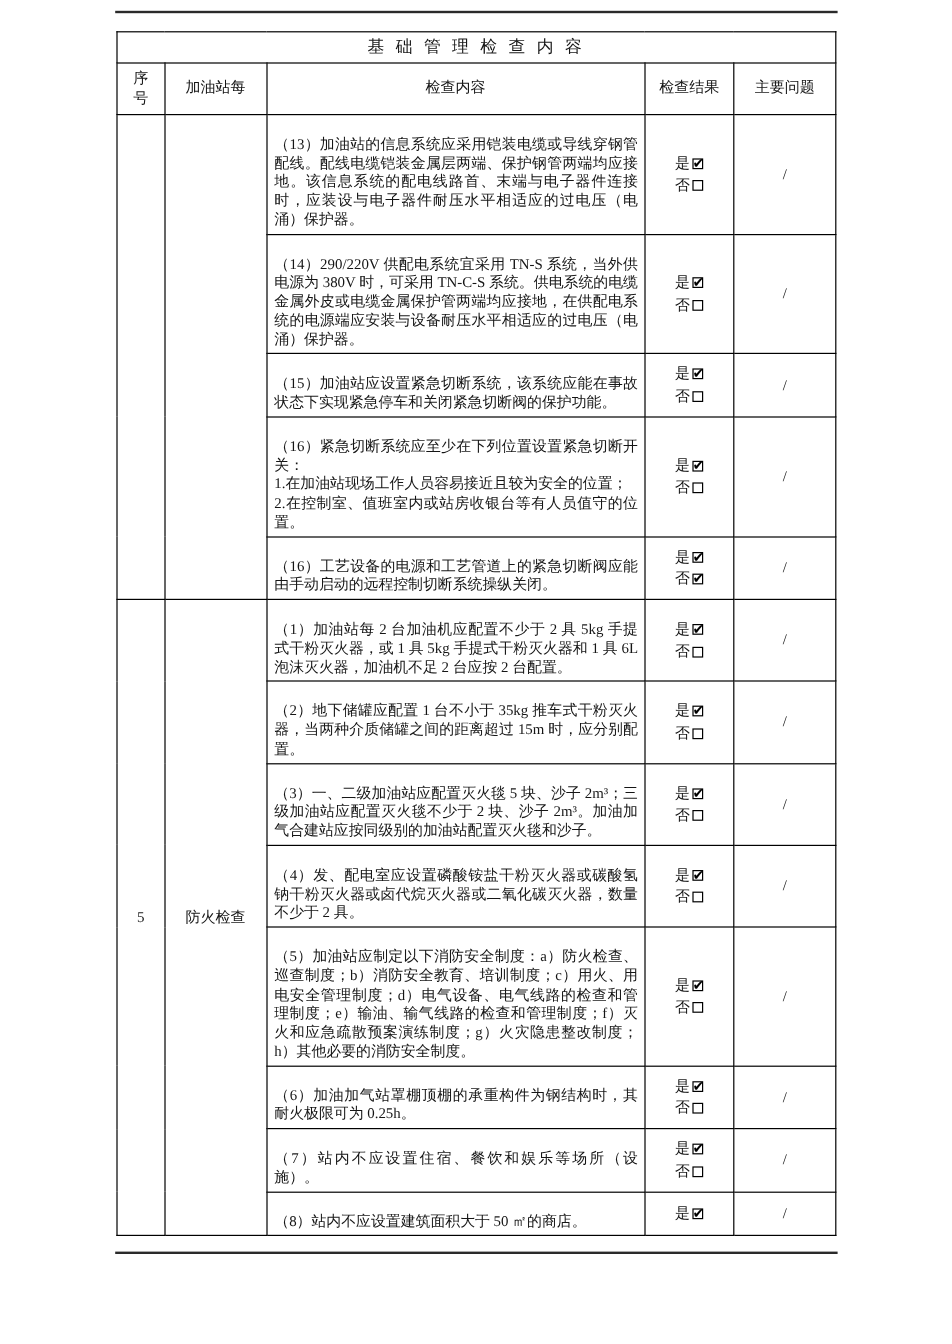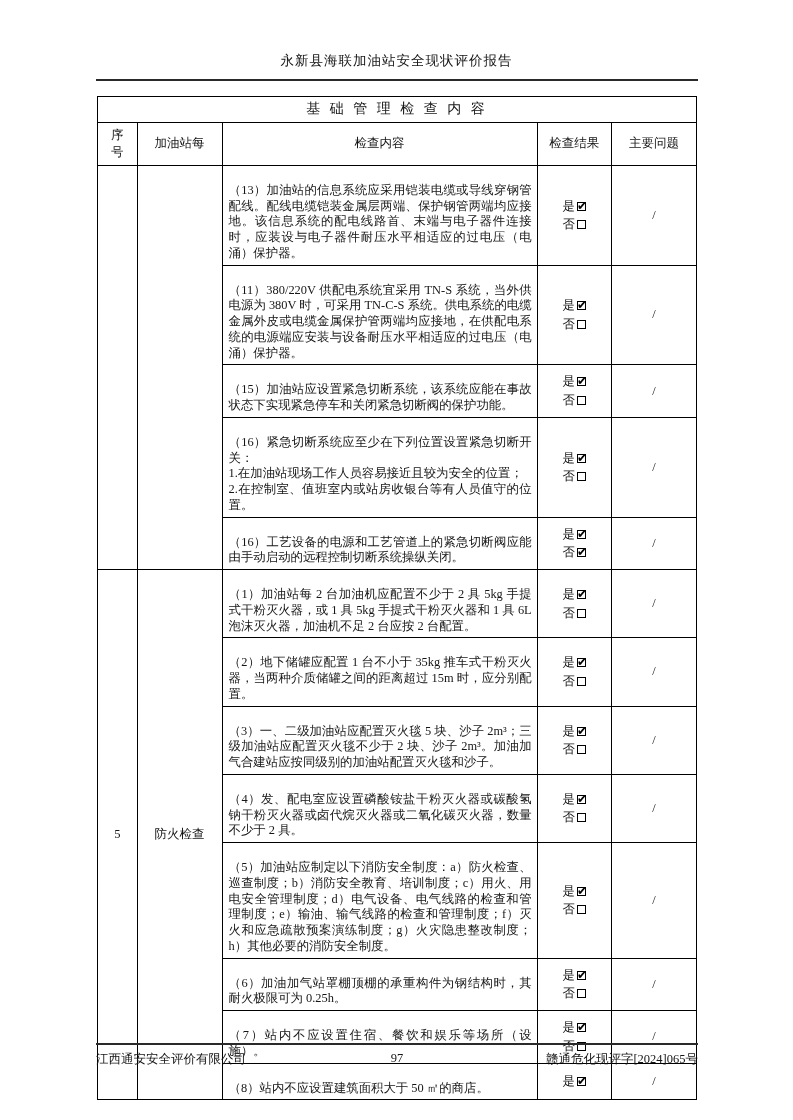--- a/index.html
+++ b/index.html
@@ -109,21 +109,20 @@
     position: absolute;
     left: 50%;
     transform: translateX(-50%);
   }
 </style>
 </head>
 <body>
 
 <div class="page">
 
-  <div class="header-title">永新县海联加油站安全现状评价报告</div>
   <div class="header-rule"></div>
 
   <table class="insp">
     <colgroup>
       <col style="width:6.6%">
       <col style="width:14.2%">
       <col style="width:52.6%">
       <col style="width:12.4%">
       <col style="width:14.2%">
     </colgroup>
@@ -145,21 +144,21 @@
           <td rowspan="5" class="serial"></td>
           <td rowspan="5" class="item"></td>
           <td class="content">（13）加油站的信息系统应采用铠装电缆或导线穿钢管配线。配线电缆铠装金属层两端、保护钢管两端均应接地。该信息系统的配电线路首、末端与电子器件连接时，应装设与电子器件耐压水平相适应的过电压（电涌）保护器。</td>
           <td class="result">
             <div class="res-line"><span>是</span><span class="cbox checked"><span class="mark">✔</span></span></div>
             <div class="res-line"><span>否</span><span class="cbox"></span></div>
           </td>
           <td class="problem">/</td>
         </tr>
         <tr>
-          <td class="content">（11）380/220V 供配电系统宜采用 TN-S 系统，当外供电源为 380V 时，可采用 TN-C-S 系统。供电系统的电缆金属外皮或电缆金属保护管两端均应接地，在供配电系统的电源端应安装与设备耐压水平相适应的过电压（电涌）保护器。</td>
+          <td class="content">（14）290/220V 供配电系统宜采用 TN-S 系统，当外供电源为 380V 时，可采用 TN-C-S 系统。供电系统的电缆金属外皮或电缆金属保护管两端均应接地，在供配电系统的电源端应安装与设备耐压水平相适应的过电压（电涌）保护器。</td>
           <td class="result">
             <div class="res-line"><span>是</span><span class="cbox checked"><span class="mark">✔</span></span></div>
             <div class="res-line"><span>否</span><span class="cbox"></span></div>
           </td>
           <td class="problem">/</td>
         </tr>
         <tr>
           <td class="content">（15）加油站应设置紧急切断系统，该系统应能在事故状态下实现紧急停车和关闭紧急切断阀的保护功能。</td>
           <td class="result">
             <div class="res-line"><span>是</span><span class="cbox checked"><span class="mark">✔</span></span></div>
@@ -248,20 +247,15 @@
           <td class="result">
             <div class="res-line"><span>是</span><span class="cbox checked"><span class="mark">✔</span></span></div>
           </td>
           <td class="problem">/</td>
         </tr>
       </tbody>
   </table>
 
   <div class="footer">
     <div class="footer-rule"></div>
-    <div class="footer-row">
-      <span>江西通安安全评价有限公司</span>
-      <span class="footer-page">97</span>
-      <span>赣通危化现评字[2024]065号</span>
-    </div>
   </div>
 
 </div>
 
 </body></html>

